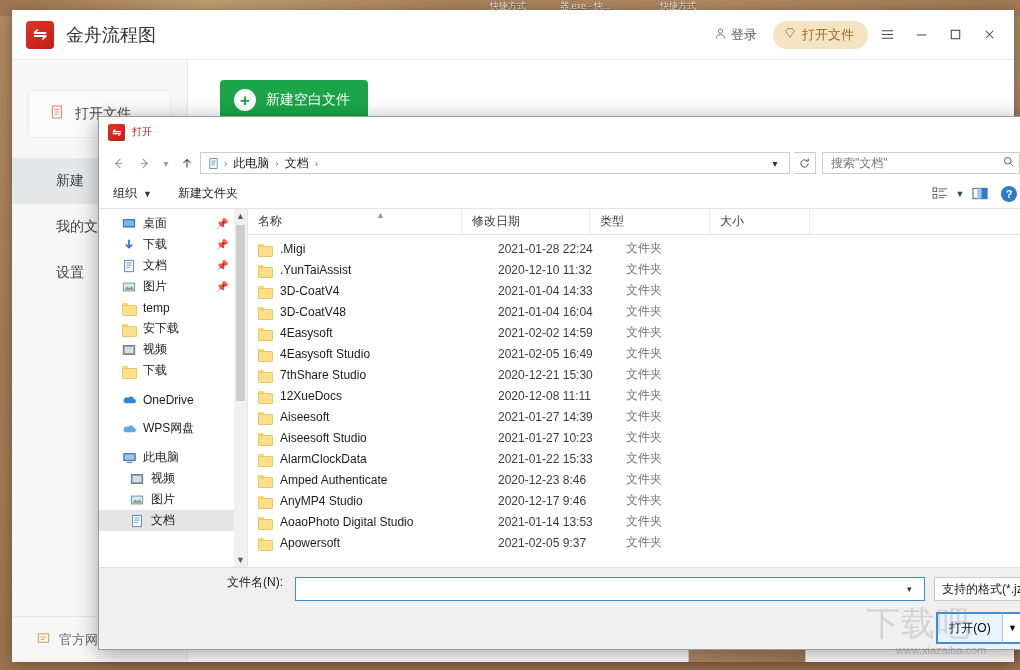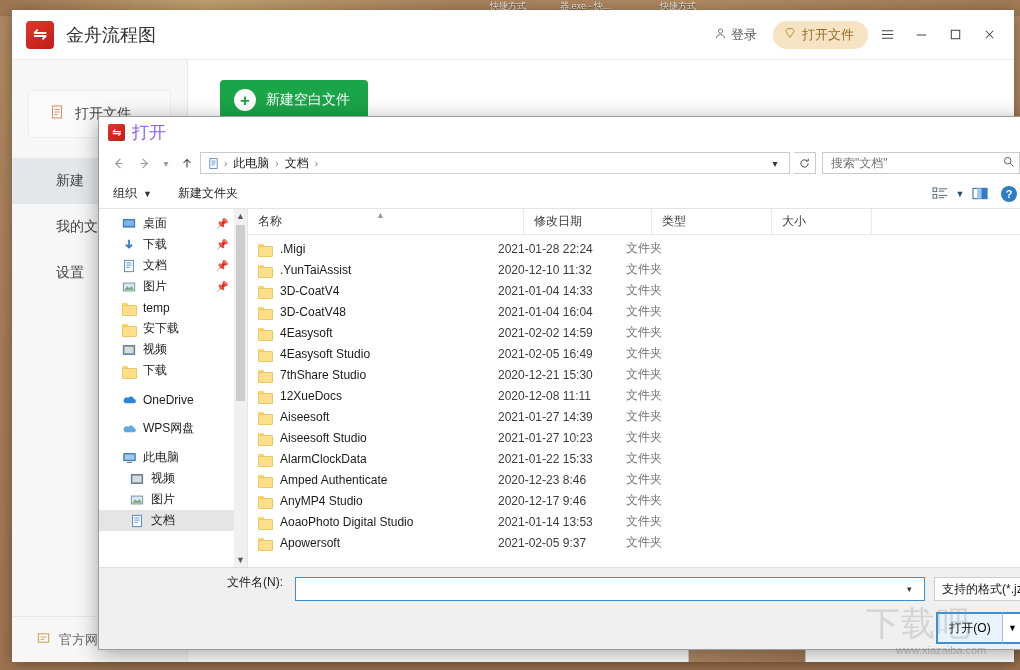--- a/index.html
+++ b/index.html
@@ -117,21 +117,21 @@
   #dlg-titlebar {
     height: 30px; background: #fff; display: flex; align-items: center;
     padding-left: 9px; gap: 7px;
   }
   .dlg-logo {
     width: 17px; height: 17px; border-radius: 2px;
     background: linear-gradient(145deg,#e0352b,#bf1e16);
     display: flex; align-items: center; justify-content: center;
     color: #fff; font-size: 11px; font-weight: bold; line-height: 1;
   }
-  #dlg-title { font-size: 17px; color: #8b5cf6; font-family: Liberation Mono, monospace; }
+  #dlg-title { font-size: 10px; color: #b91c1c; font-family: Liberation Mono, monospace; }
 
   #dlg-navbar {
     height: 32px; background: #fff; display: flex; align-items: center;
     padding: 0 7px; gap: 2px;
   }
   .nav-arrow {
     width: 24px; height: 24px; display: flex; align-items: center; justify-content: center;
     color: #9b9b9b; font-size: 15px;
   }
   .nav-arrow.up { color: #3c3c3c; font-size: 14px; width: 22px;}
@@ -198,21 +198,21 @@
   
   #file-pane { flex: 1; border-left: 1px solid #e6e6e6; display: flex; flex-direction: column; overflow: hidden;}
   #col-header {
     height: 26px; display: flex; align-items: center; background: #fff;
     border-bottom: 1px solid #e6e6e6; position: relative;
   }
   .col {
     font-size: 12px; color: #3b3b3b; padding-left: 10px; height: 100%;
     display: flex; align-items: center; border-right: 1px solid #eaeaea;
   }
-  .col.c-name { width: 276px; }
+  .col.c-name { width: 214px; }
   .col.c-date { width: 128px; }
   .col.c-type { width: 120px; }
   .col.c-size { width: 100px; }
   .sort-caret {
     position: absolute; left: 128px; top: 1px; font-size: 9px; color: #9a9a9a;
   }
   #file-rows { flex: 1; overflow: hidden; padding-top: 3px; }
   .frow { height: 21px; display: flex; align-items: center; font-size: 12px; }
   .fname { width: 250px; display: flex; align-items: center; gap: 8px; padding-left: 10px; color: #1b1b1b; }
   .fdate { width: 128px; color: #3b3b3b; }

